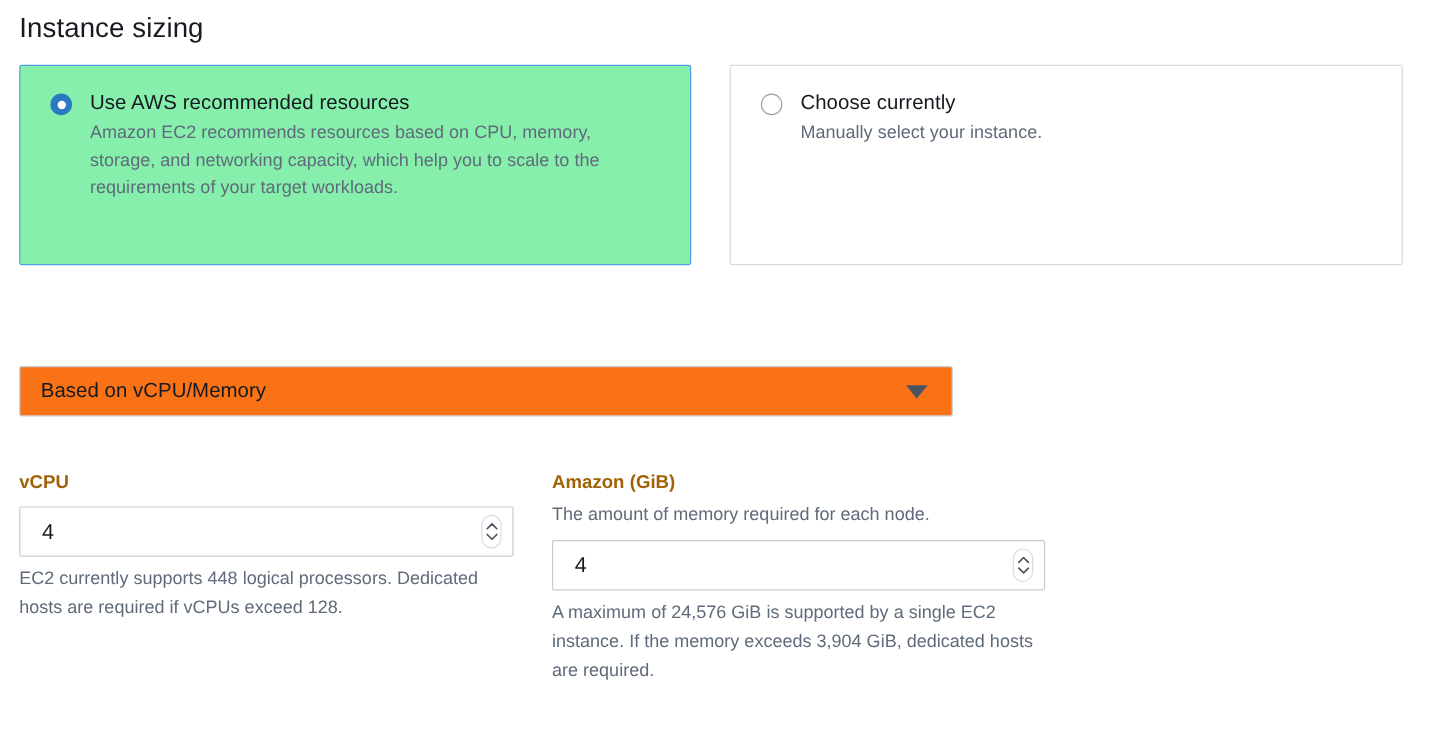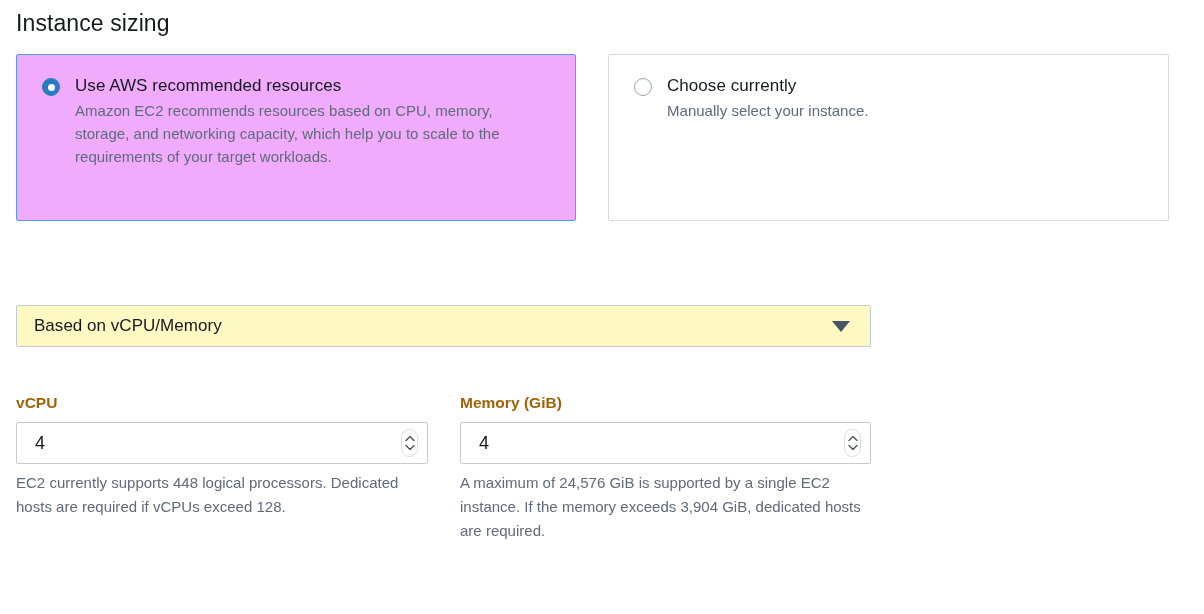--- a/index.html
+++ b/index.html
@@ -43,21 +43,21 @@
     top: 54px;
     height: 167px;
     box-sizing: border-box;
     border-radius: 2px;
     background: #ffffff;
     border: 1px solid #d5dbdb;
   }
   .tile-left {
     left: 16px;
     width: 560px;
-    background: #f0abfc;
+    background: #86efac;
     border: 1px solid #539fe5;
   }
   .tile-right {
     left: 608px;
     width: 561px;
   }
 
   .tile-inner {
     position: absolute;
     left: 18px;
@@ -134,24 +134,24 @@
 
   #infra-label {
     left: 16px;
     top: 270px;
   }
 
   .select-box {
     position: absolute;
     left: 16px;
     top: 305px;
-    width: 855px;
+    width: 778px;
     height: 42px;
     box-sizing: border-box;
-    background: #fef9c3;
+    background: #f97316;
     border: 1px solid #c5cbd3;
     border-radius: 2px;
   }
   .select-value {
     position: absolute;
     left: 17px;
     top: 0;
     line-height: 40px;
     font-size: 17px;
     color: #16191f;
@@ -298,21 +298,22 @@
           <svg width="10" height="7" viewBox="0 0 10 7" aria-hidden="true">
             <path d="M1 1.4 L5 5.4 L9 1.4" fill="none" stroke="#4a5461" stroke-width="1.4" stroke-linecap="round" stroke-linejoin="round"></path>
           </svg>
         </span>
       </span>
     </div>
     <div class="col-help">EC2 currently supports 448 logical processors. Dedicated hosts are required if vCPUs exceed 128.</div>
   </div>
 
   <div class="col col-mem">
-    <div class="col-title">Memory (GiB)</div>
+    <div class="col-title">Amazon (GiB)</div>
+    <div class="col-desc">The amount of memory required for each node.</div>
     <div class="number-input">
       <span class="number-value">4</span>
       <span class="spinner">
         <span class="spin-up">
           <svg width="10" height="7" viewBox="0 0 10 7" aria-hidden="true">
             <path d="M1 5.6 L5 1.6 L9 5.6" fill="none" stroke="#4a5461" stroke-width="1.4" stroke-linecap="round" stroke-linejoin="round"></path>
           </svg>
         </span>
         <span class="spin-down">
           <svg width="10" height="7" viewBox="0 0 10 7" aria-hidden="true">

